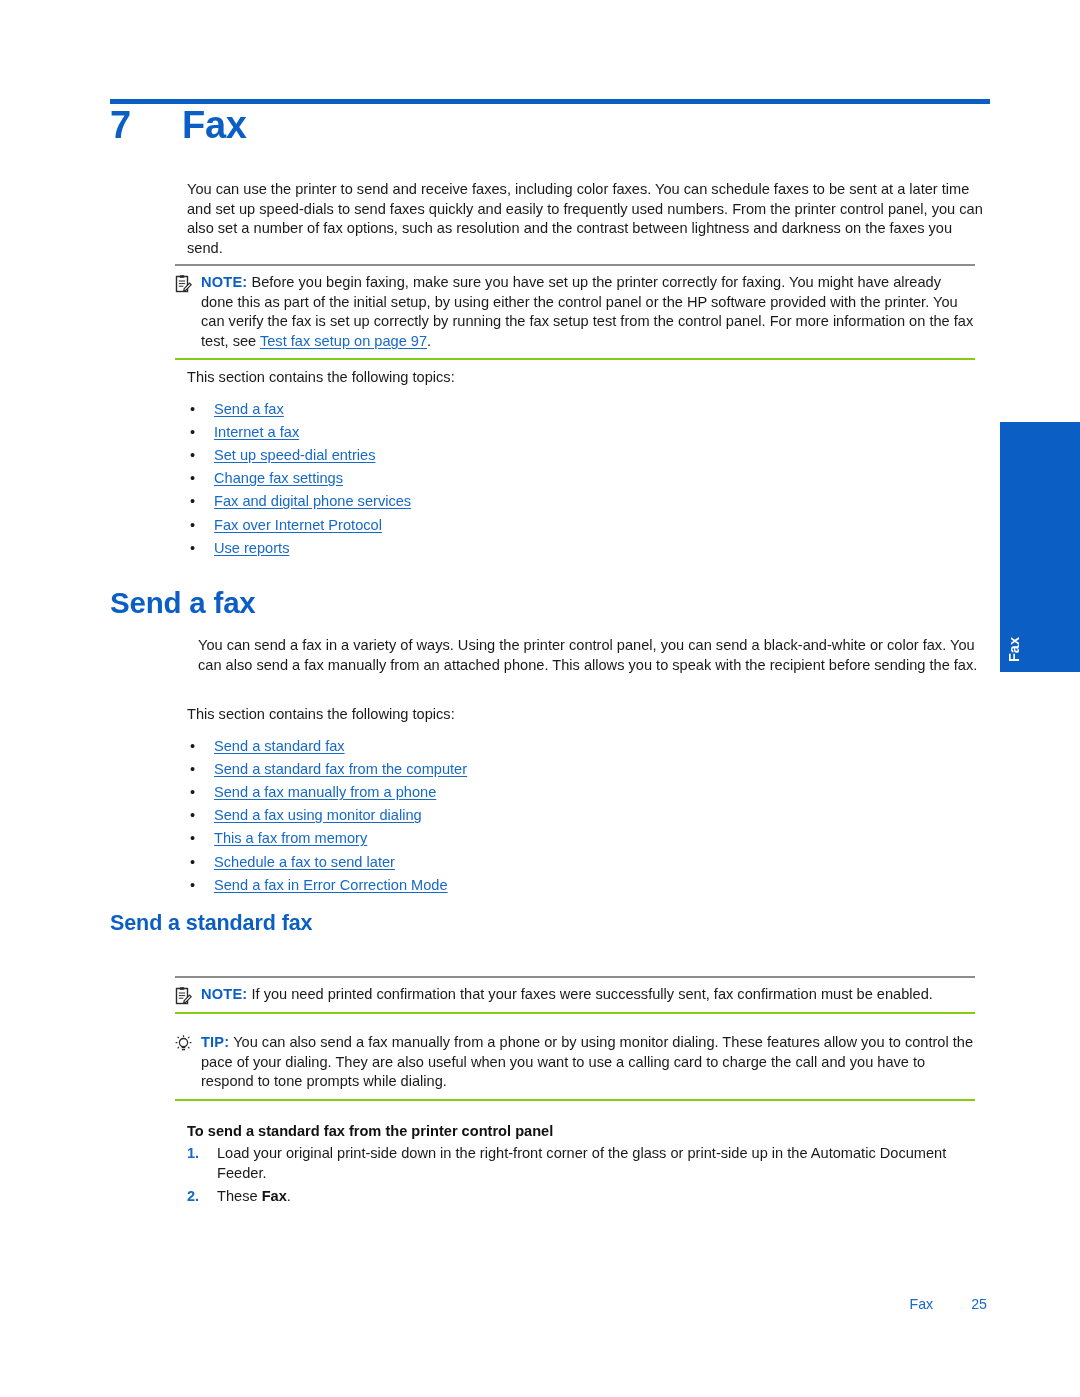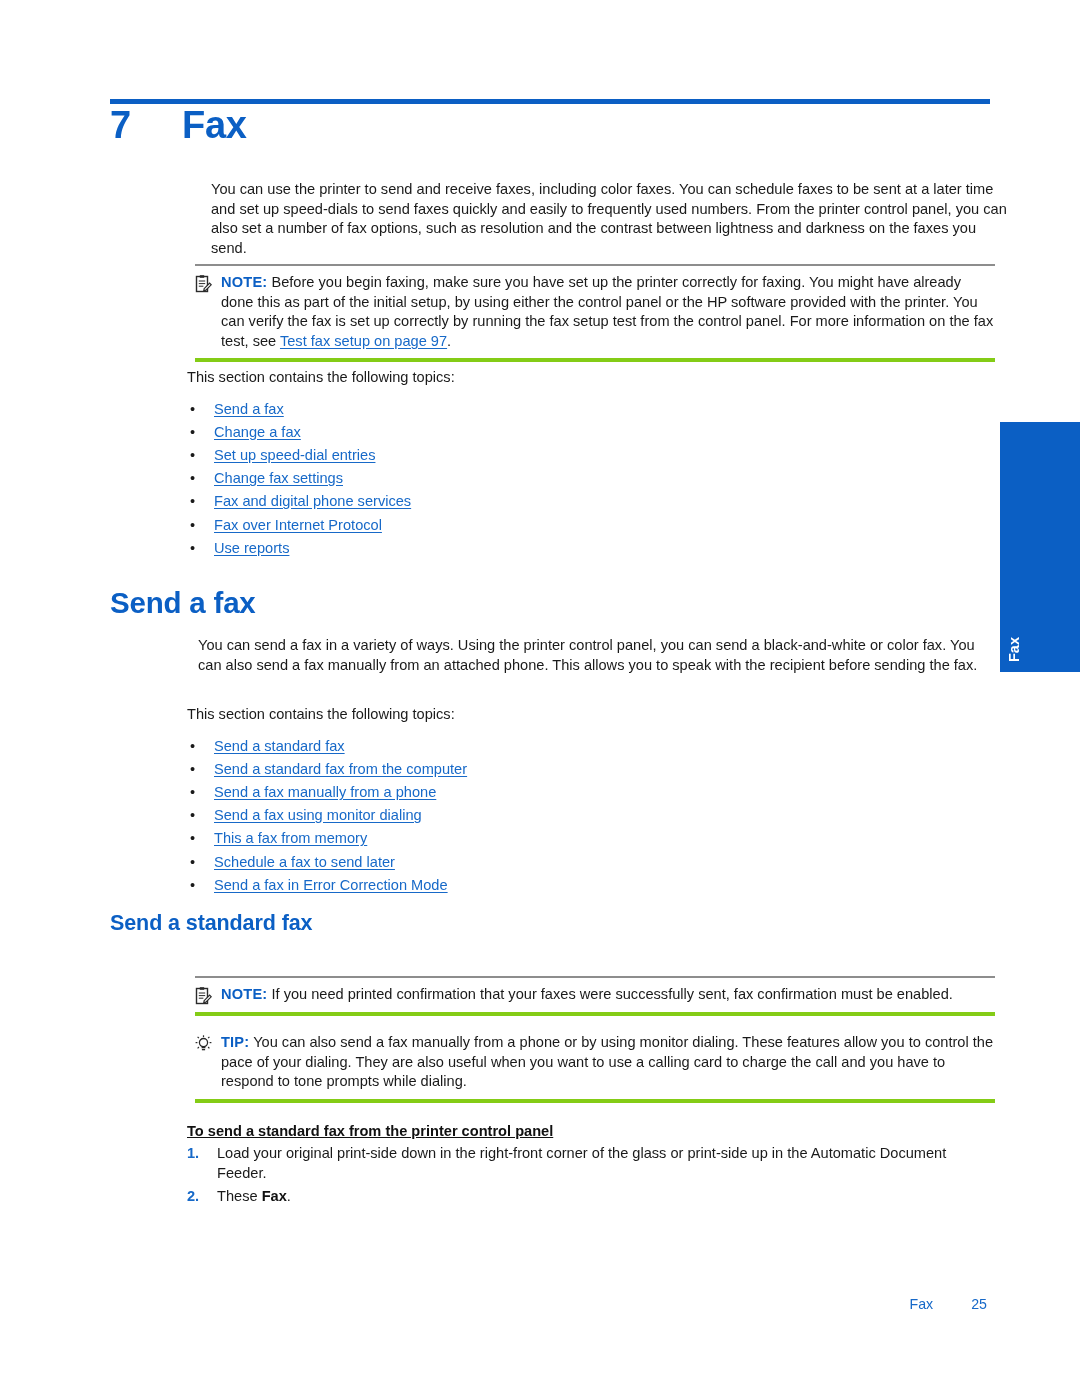--- a/index.html
+++ b/index.html
@@ -60,24 +60,24 @@
     margin: 0;
     font-size: 14.6px;
     line-height: 19.6px;
     color: #1a1a1a;
     text-align: left;
   }
 
   
   .admon {
     position: absolute;
-    left: 195px;
+    left: 175px;
     width: 800px;
     border-top: 2px solid #8d8d8d;
-    border-bottom: 4px solid #84cc16;
+    border-bottom: 2px solid #84cc16;
     padding: 7px 0 7px 0;
     box-sizing: border-box;
   }
   .admon-inner {
     display: flex;
     align-items: flex-start;
   }
   .admon-icon {
     flex: 0 0 26px;
     width: 26px;
@@ -147,21 +147,20 @@
 
   
   .proc-title {
     position: absolute;
     left: 187px;
     width: 800px;
     font-size: 14.6px;
     line-height: 19.6px;
     font-weight: bold;
     color: #111;
-    text-decoration: underline;
   }
   ol.proc {
     position: absolute;
     left: 187px;
     width: 800px;
     list-style: none;
     margin: 0;
     padding: 0;
   }
   ol.proc > li {
@@ -226,21 +225,21 @@
   <div class="tab-wrap" style="background:#0B5FC4;">
     <span class="tab-text-rot">Fax</span>
   </div>
 
   <div class="chapter-rule"></div>
   <div class="chapter-head">
     <span class="chapter-num">7</span>
     <span class="chapter-title">Fax</span>
   </div>
 
-  <div class="body-col" style="top:180px;margin-left:24px;">
+  <div class="body-col" style="top:180px;">
     <p class="body">You can use the printer to send and receive faxes, including color faxes. You can schedule faxes to be sent at a later time and set up speed-dials to send faxes quickly and easily to frequently used numbers. From the printer control panel, you can also set a number of fax options, such as resolution and the contrast between lightness and darkness on the faxes you send.</p>
   </div>
 
   <div class="admon" style="top:264px;">
     <div class="admon-inner">
       <div class="admon-icon">
         <svg width="17" height="18" viewBox="0 0 17 18" aria-hidden="true">
           <rect x="1.5" y="1.5" width="11" height="15" fill="#ffffff" stroke="#2b2b2b" stroke-width="1.4"></rect>
           <rect x="4.8" y="0.2" width="4.4" height="2.6" fill="#2b2b2b"></rect>
           <line x1="3.8" y1="6.0" x2="10.2" y2="6.0" stroke="#2b2b2b" stroke-width="1"></line>
@@ -258,21 +257,21 @@
 
   <div class="body-col" style="top:368px;">
     <p class="body" style="margin-bottom:10px;">This section contains the following topics:</p>
     <ul class="topics">
       <li>
         <span class="bullet">•</span>
         <span class="doclink">Send a fax</span>
       </li>
       <li>
         <span class="bullet">•</span>
-        <span class="doclink">Change a fax</span>
+        <span class="doclink">Internet a fax</span>
       </li>
       <li>
         <span class="bullet">•</span>
         <span class="doclink">Set up speed-dial entries</span>
       </li>
       <li>
         <span class="bullet">•</span>
         <span class="doclink">Change fax settings</span>
       </li>
       <li>

